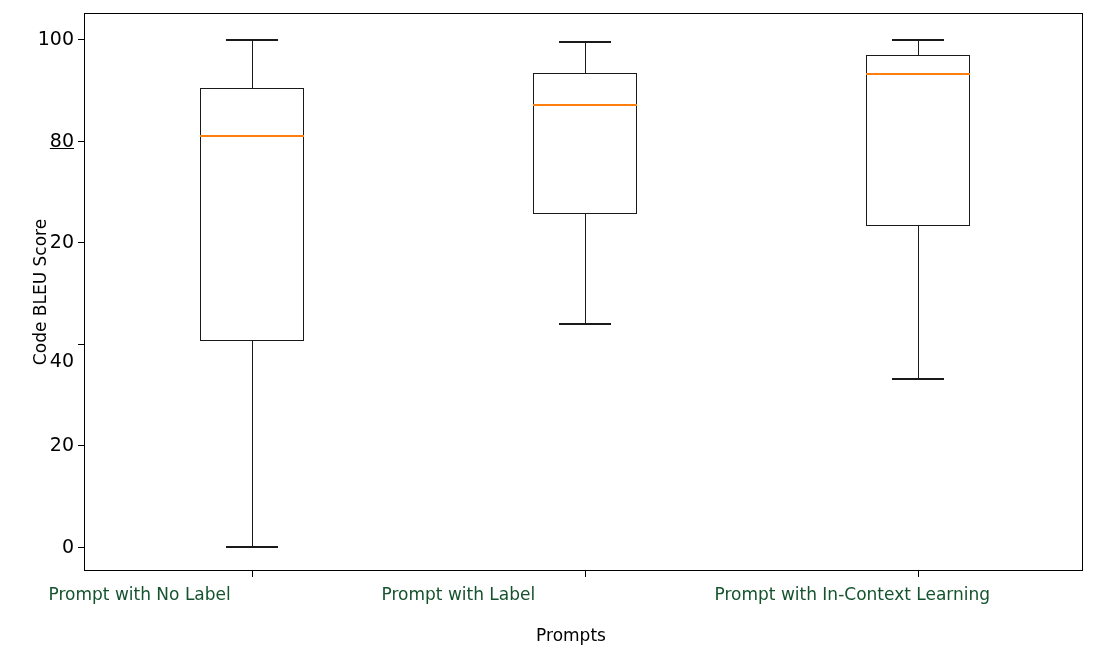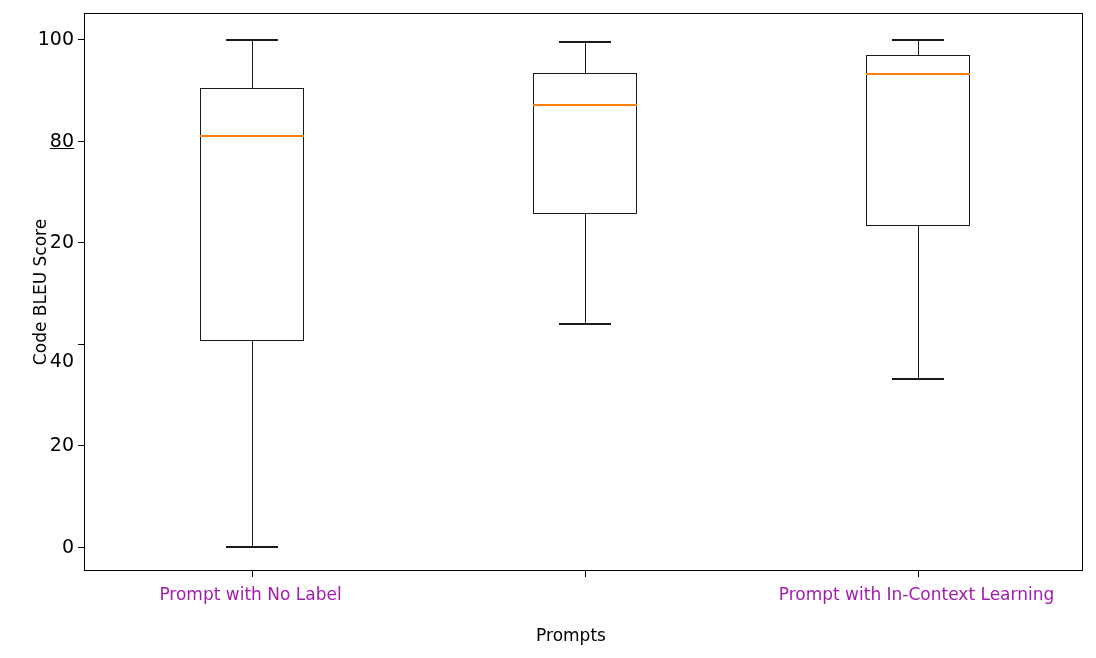--- a/index.html
+++ b/index.html
@@ -63,25 +63,26 @@
   
   .xtick {
     position: absolute;
     top: 100%;
     width: 0;
     height: 7px;
     border-left: 1.6px solid #000000;
   }
   .xticklabel {
     position: absolute;
-    text-align: center;
+    text-align: left;
     font-size: 17px;
-    color: #a21caf;
+    color: #14532d;
     line-height: 1;
     white-space: nowrap;
+    padding-left: 48px;
   }
 
   
   #xlabel {
     position: absolute;
     left: 0;
     top: 625px;
     width: 1096px;
     text-align: center;
     font-size: 17px;
@@ -162,14 +163,15 @@
   <div id="ylabel">Code BLEU Score</div>
   <div id="xlabel">Prompts</div>
 
 <div class="yticklabel" style="left: 4px; top: 536.636px;">0</div>
     <div class="yticklabel" style="left: 4px; top: 435.182px; text-align: right;">20</div>
     <div class="yticklabel" style="left: 4px; top: 351px;">40</div>
     <div class="yticklabel" style="left: 4px; top: 232.273px;">20</div>
     <div class="yticklabel" style="left: 4px; top: 130.818px; text-decoration: underline;">80</div>
     <div class="yticklabel" style="left: 4px; top: 29.3636px;">100</div>
     <div class="xticklabel" style="left: 0.5px; width: 500px; top: 586px;">Prompt with No Label</div>
+    <div class="xticklabel" style="left: 333.5px; width: 500px; top: 586px;">Prompt with Label</div>
     <div class="xticklabel" style="left: 666.5px; width: 500px; top: 586px;">Prompt with In-Context Learning</div>
   </div>
 
 </body></html>

